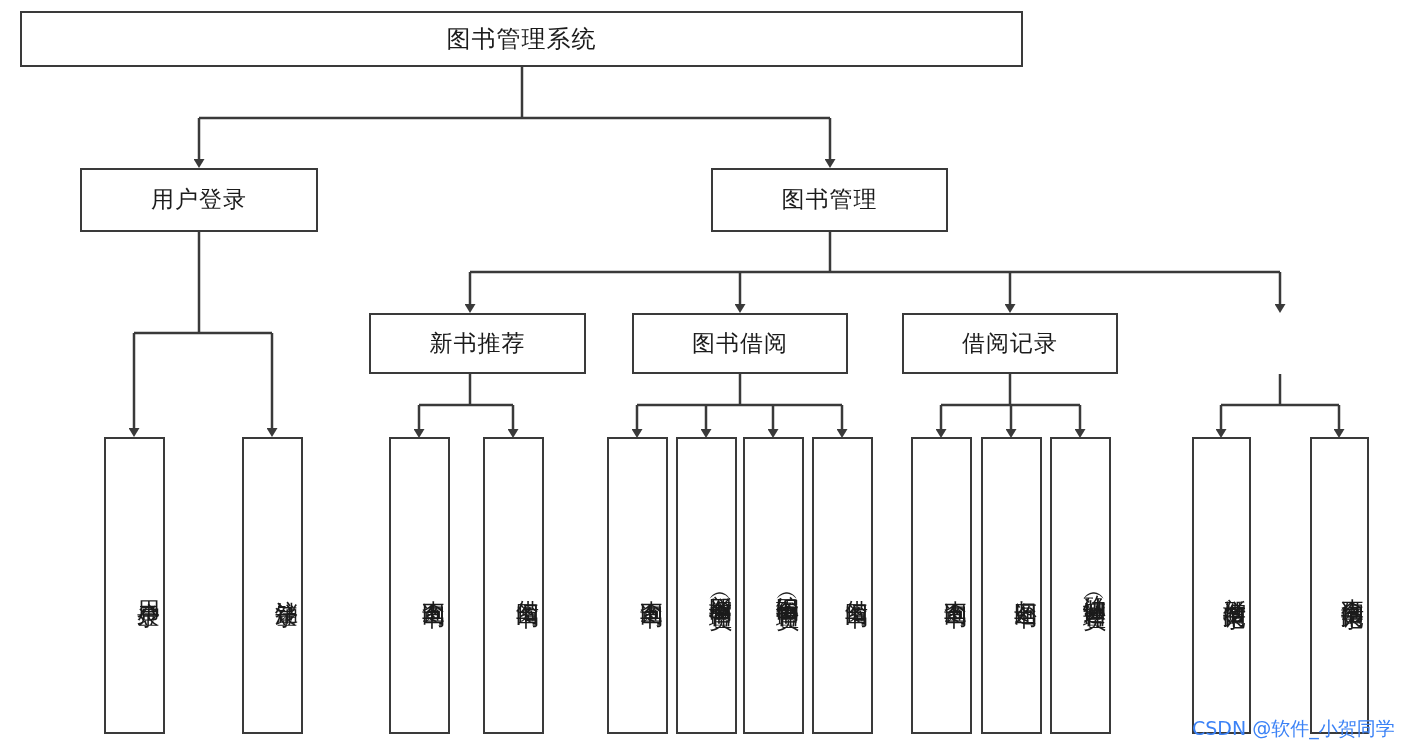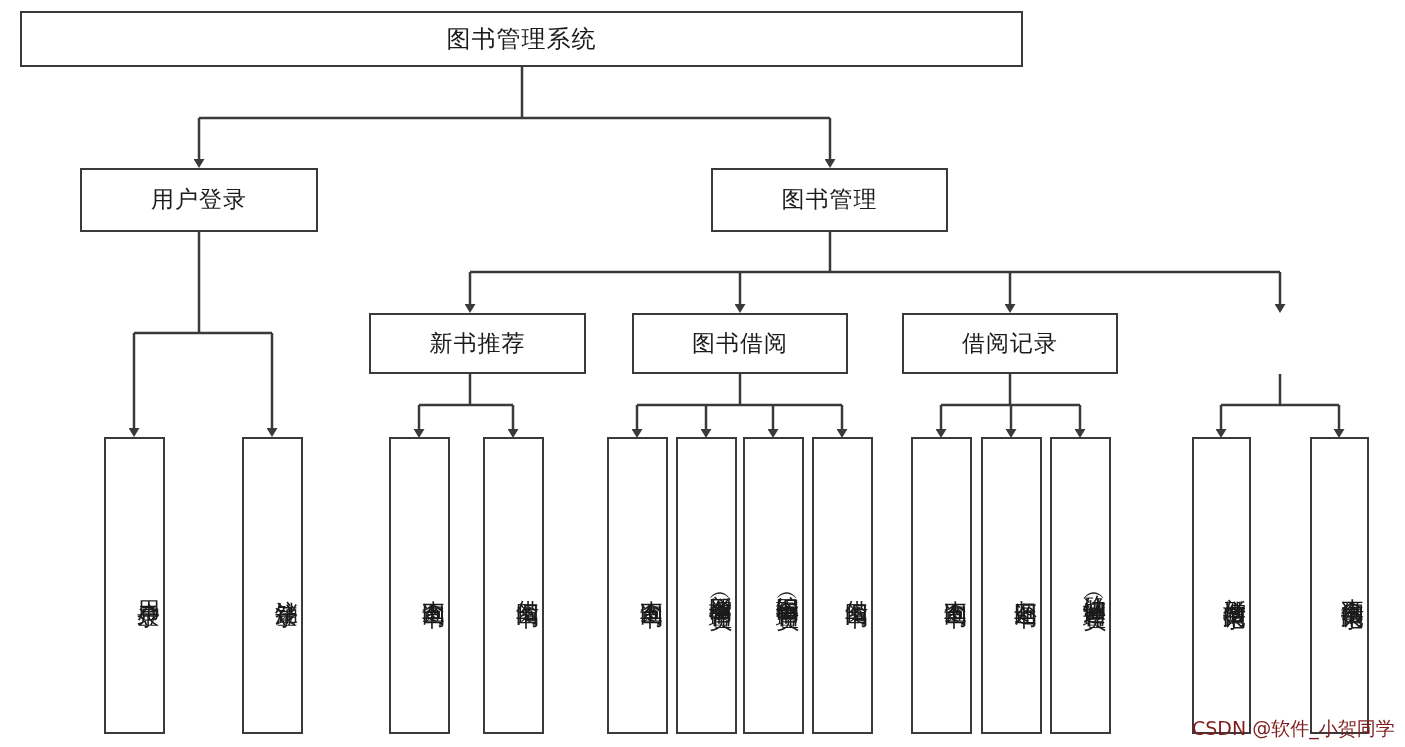--- a/index.html
+++ b/index.html
@@ -64,21 +64,21 @@
     text-align: left;
     white-space: normal;
   }
   .node-v .vlabel {
     writing-mode: vertical-rl;
     text-orientation: upright;
   }
   .watermark {
     position: absolute;
     font-size: 19px;
-    color: #7f1d1d;
+    color: #3b82f6;
     white-space: nowrap;
     user-select: none;
   }
 </style>
 </head>
 <body>
 
 <div id="diagram-root">
 
   <svg id="edge-layer" viewBox="0 0 1405 747" width="1405" height="747" xmlns="http://www.w3.org/2000/svg">

